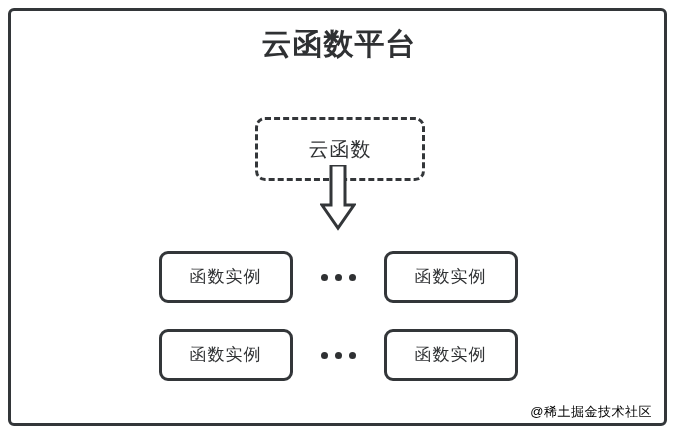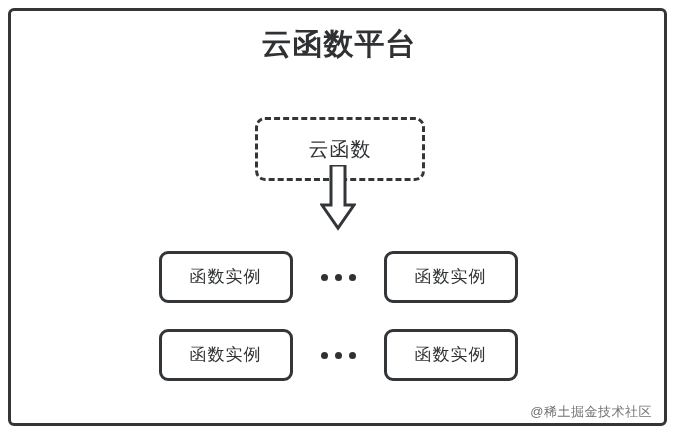--- a/index.html
+++ b/index.html
@@ -127,21 +127,21 @@
     background: #2f3133;
   }
 
   
   .watermark {
     position: absolute;
     right: 24px;
     bottom: 14px;
     font-size: 13px;
     line-height: 16px;
-    color: #737373;
+    color: #000000;
     letter-spacing: 0.5px;
     user-select: none;
   }
 </style>
 </head>
 <body>
 
 <div id="canvas">
 
   <div class="platform-frame"></div>

